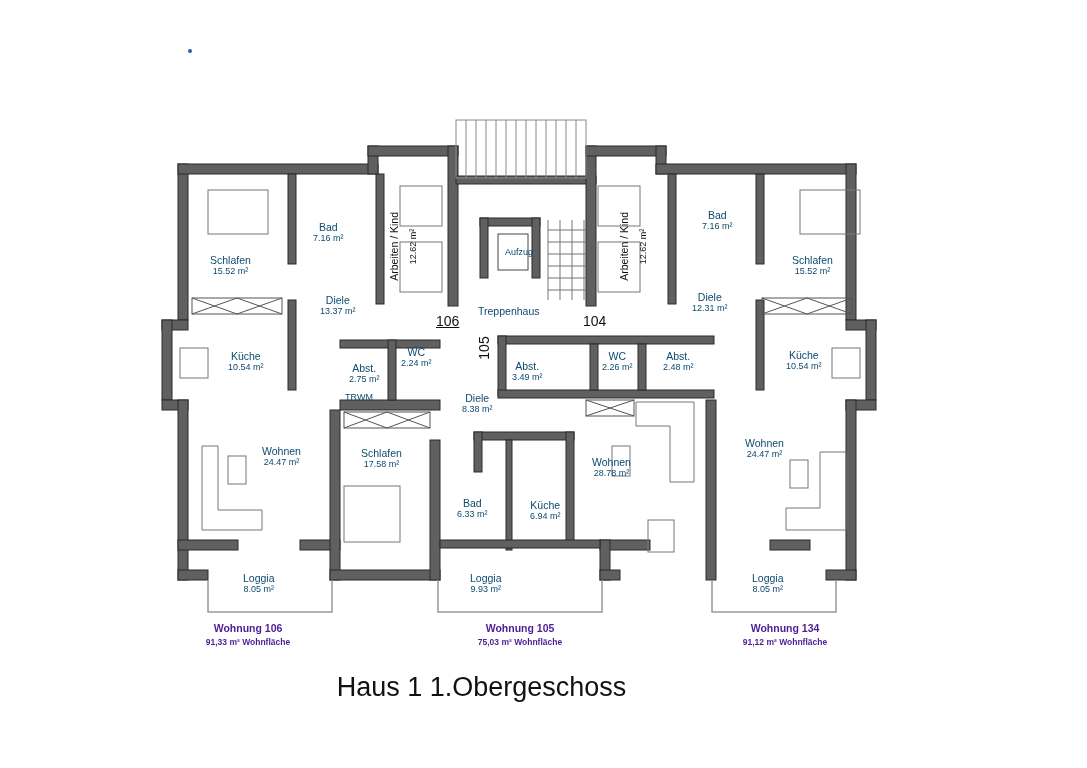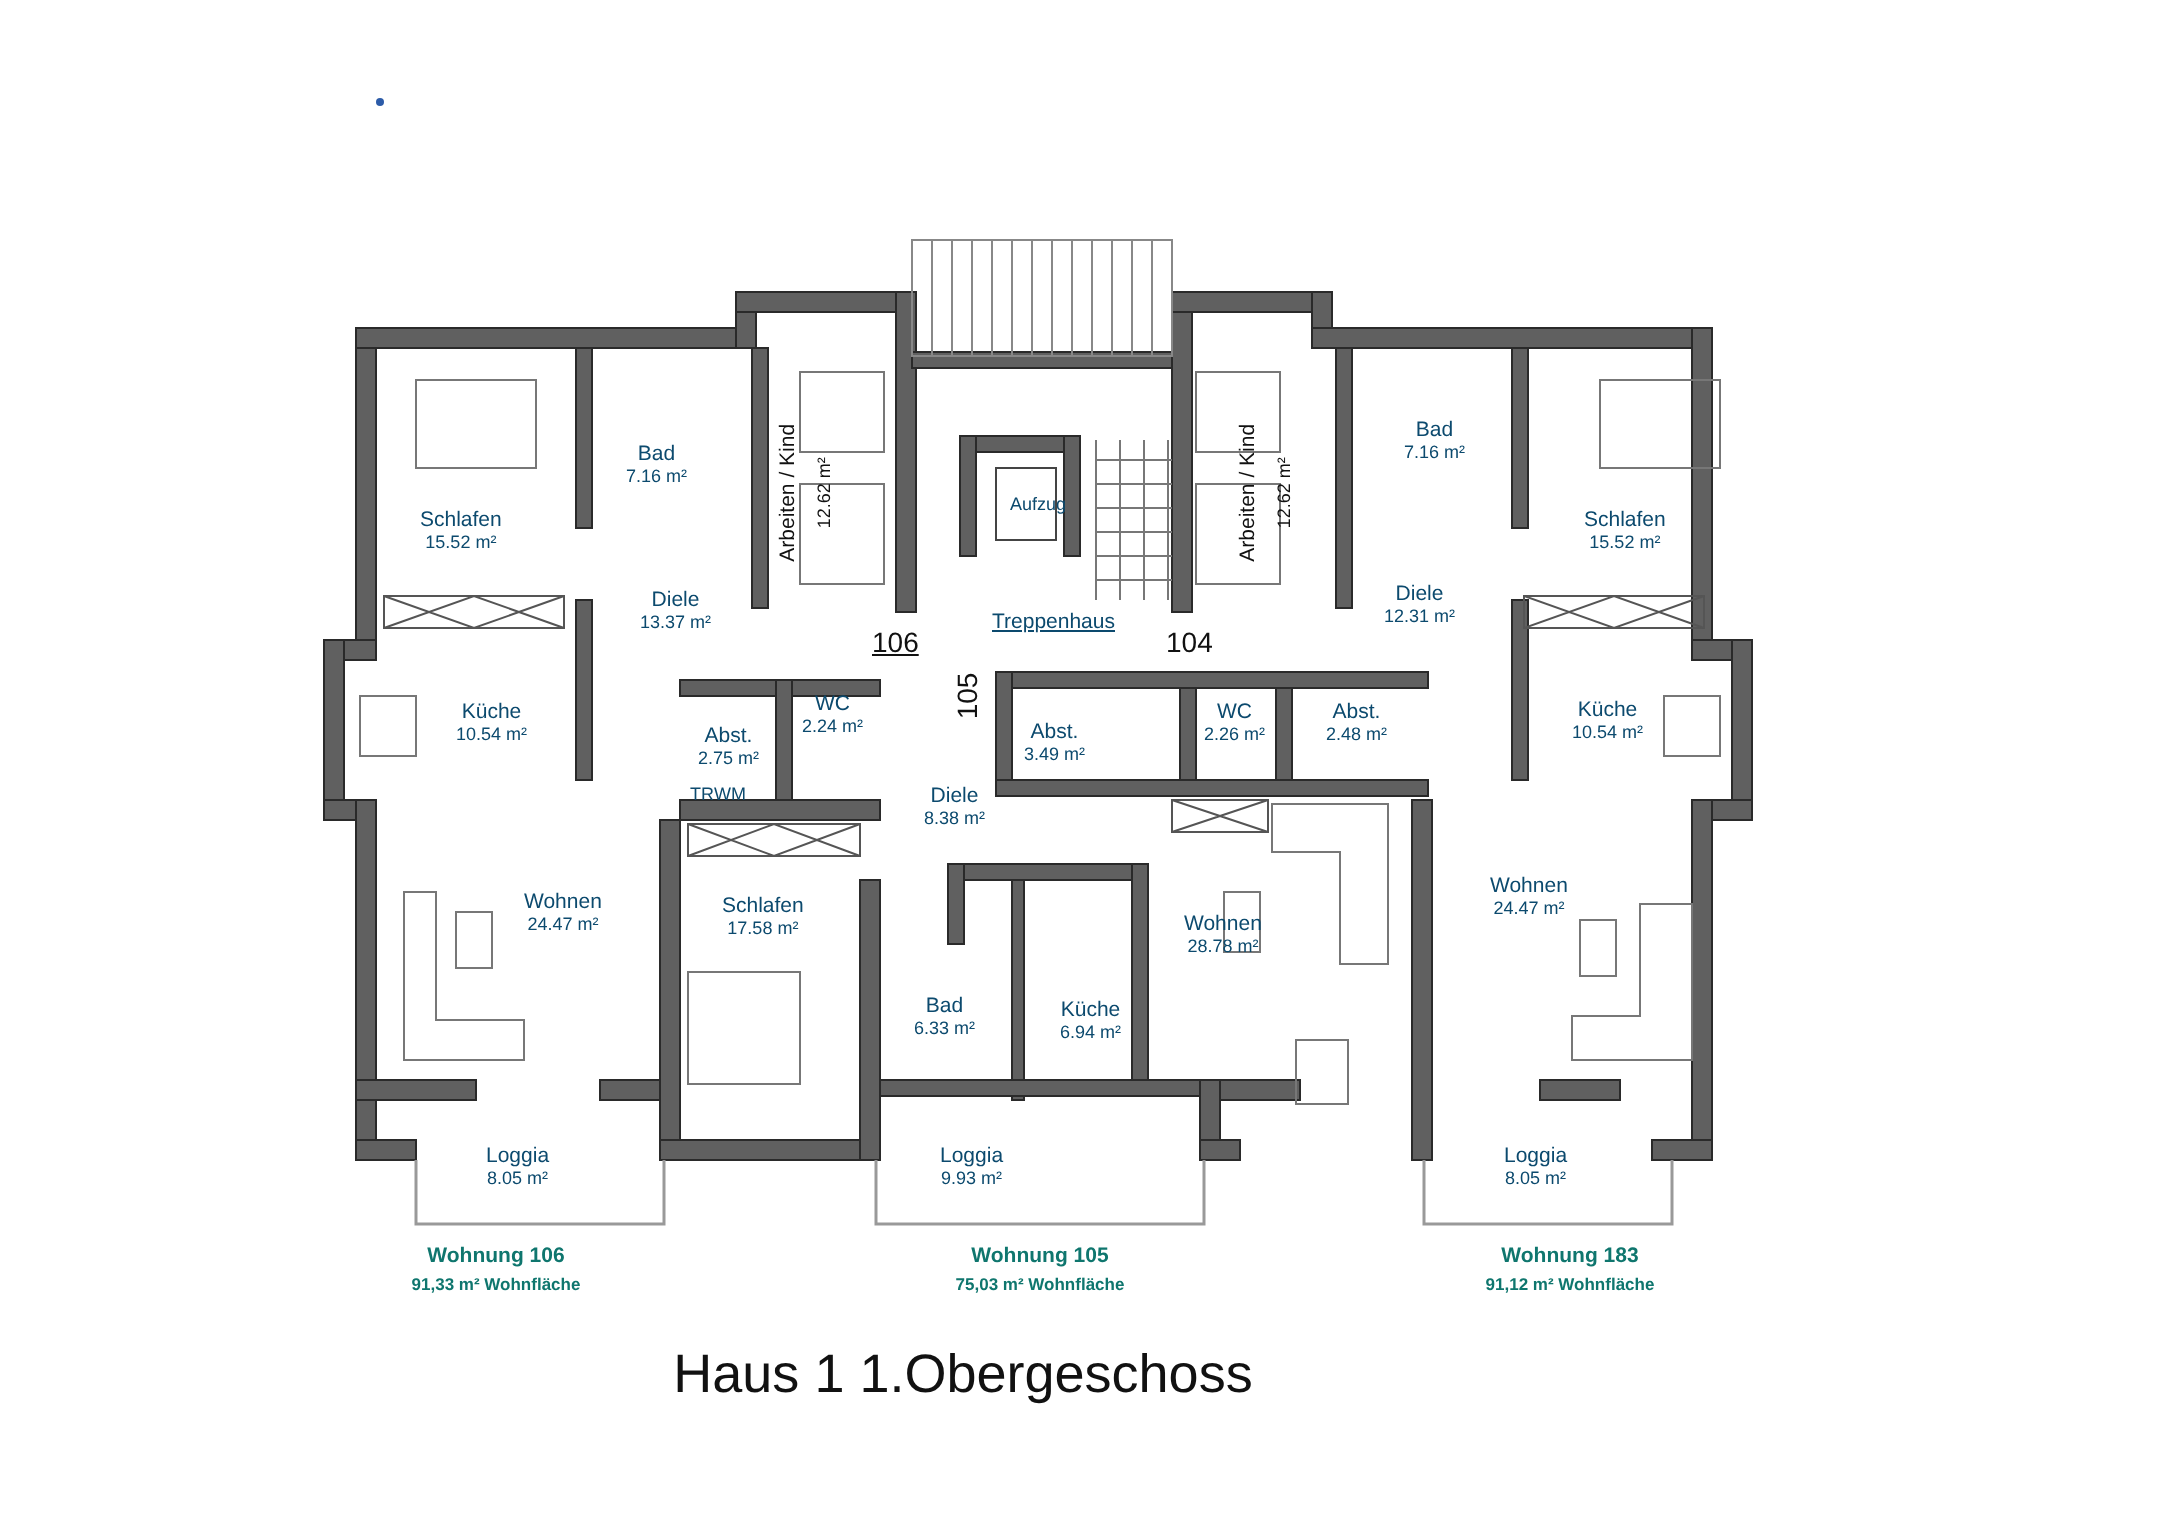--- a/index.html
+++ b/index.html
@@ -4,21 +4,21 @@
 <style>
   html, body { margin:0; padding:0; background:#ffffff; }
   body { width:1087px; height:768px; position:relative; overflow:hidden; font-family:"Liberation Sans", sans-serif; }
   #plan { position:absolute; left:0; top:0; }
   .lbl { position:absolute; text-align:center; color:#0c4a6e; white-space:nowrap; line-height:1.15; }
   .lbl .n { font-size:10.5px; display:block; }
   .lbl .a { font-size:9px; display:block; }
   .vlbl { position:absolute; transform:rotate(-90deg); transform-origin:center; white-space:nowrap; text-align:center; line-height:1.15; color:#111; }
   .vlbl .n { font-size:10.5px; }
   .vlbl .a { font-size:9px; }
-  .apt { position:absolute; text-align:center; color:#0f766e; font-weight:bold; transform:translateX(-50%); white-space:nowrap; }
+  .apt { position:absolute; text-align:center; color:#4c1d95; font-weight:bold; transform:translateX(-50%); white-space:nowrap; }
   .apt .n { font-size:10.5px; display:block; }
   .apt .a { font-size:8.5px; display:block; margin-top:3px; }
   .unit { position:absolute; font-size:14px; color:#111; }
   .title { position:absolute; left:0; width:963px; top:672px; text-align:center; font-size:27px; color:#111; }
   .dot { position:absolute; left:188px; top:49px; width:4px; height:4px; background:#2c5ba8; border-radius:50%; }
 </style>
 </head>
 <body>
 
 <svg id="plan" width="1087" height="768" viewBox="0 0 1087 768" xmlns="http://www.w3.org/2000/svg">
@@ -129,21 +129,21 @@
     <path d="M586 400 L634 416 M586 416 L634 400"></path>
   </g>
 </svg>
 
 <div class="dot"></div>
 
 <div class="unit" style="left:436px;top:313px;text-decoration:underline;">106</div>
 <div class="unit" style="left:583px;top:313px;">104</div>
 <div class="unit" style="left:472px;top:340px;transform:rotate(-90deg);">105</div>
 
-<div class="lbl" style="left:496px;top:305px;text-decoration:underline;">
+<div class="lbl" style="left:478px;top:305px;">
     <span class="n">Treppenhaus</span>
   </div>
 <div class="lbl" style="left:505px;top:247px;">
     <span class="a">Aufzug</span>
   </div>
 
 <div class="lbl" style="left:210px;top:254px;">
     <span class="n">Schlafen</span>
     <span class="a">15.52 m²</span>
   </div>
@@ -248,17 +248,17 @@
 
 <div class="apt" style="left:248px;top:622px;">
     <span class="n">Wohnung 106</span>
     <span class="a">91,33 m² Wohnfläche</span>
   </div>
 <div class="apt" style="left:520px;top:622px;">
     <span class="n">Wohnung 105</span>
     <span class="a">75,03 m² Wohnfläche</span>
   </div>
 <div class="apt" style="left:785px;top:622px;">
-    <span class="n">Wohnung 183</span>
+    <span class="n">Wohnung 134</span>
     <span class="a">91,12 m² Wohnfläche</span>
   </div>
 
 <div class="title">Haus 1 1.Obergeschoss</div>
 
 </body></html>

